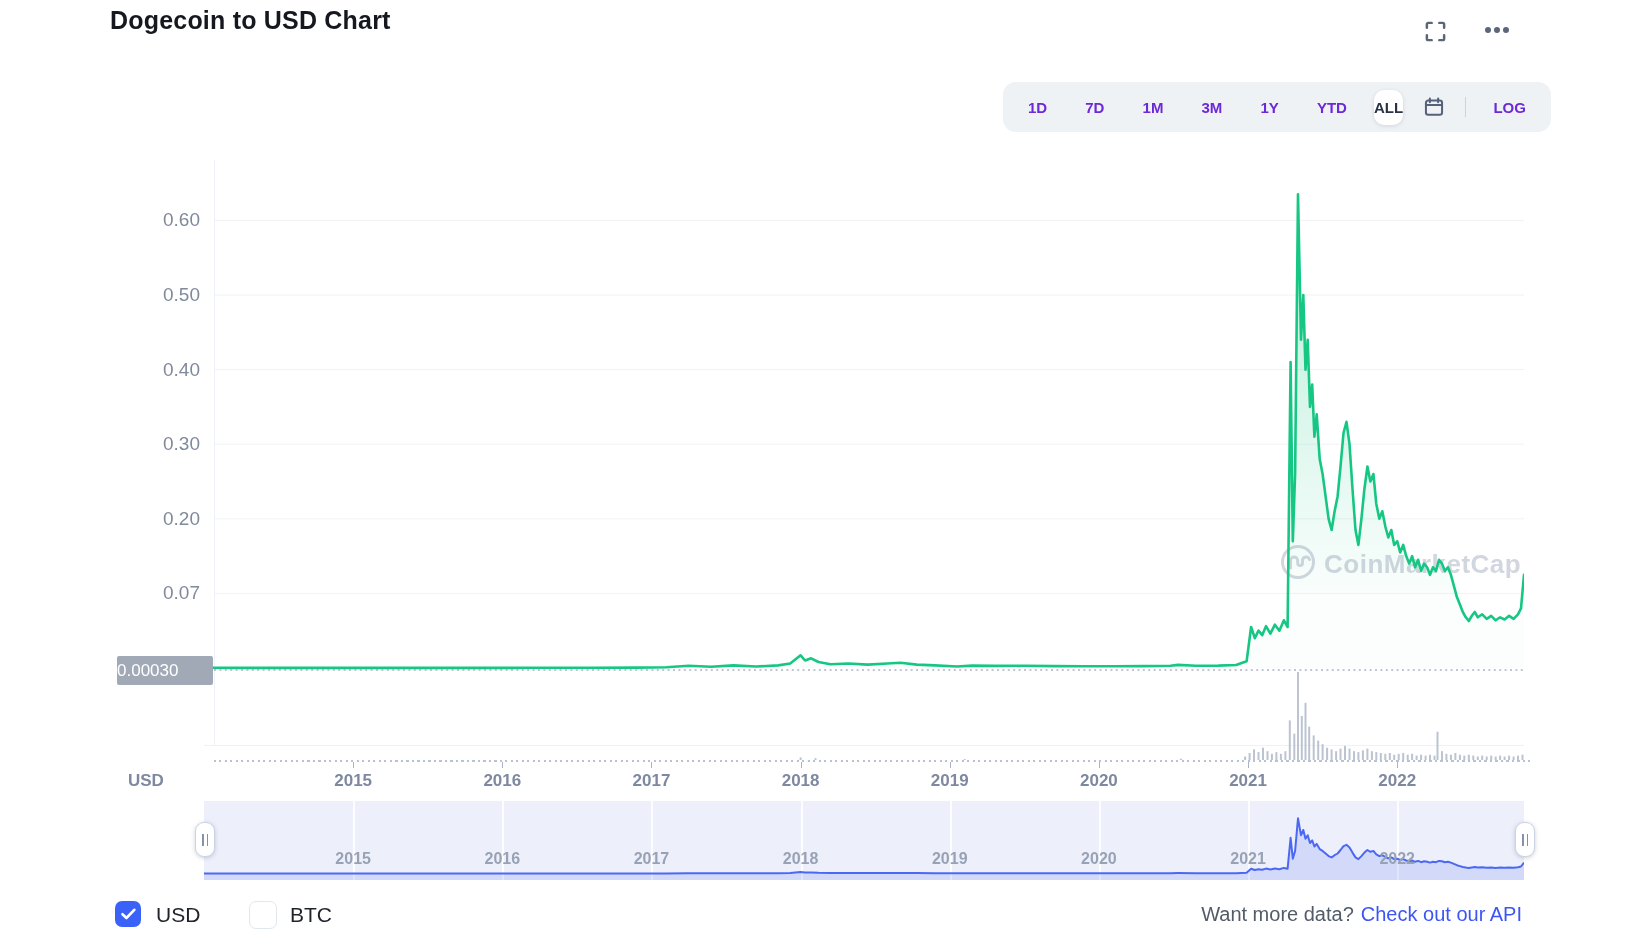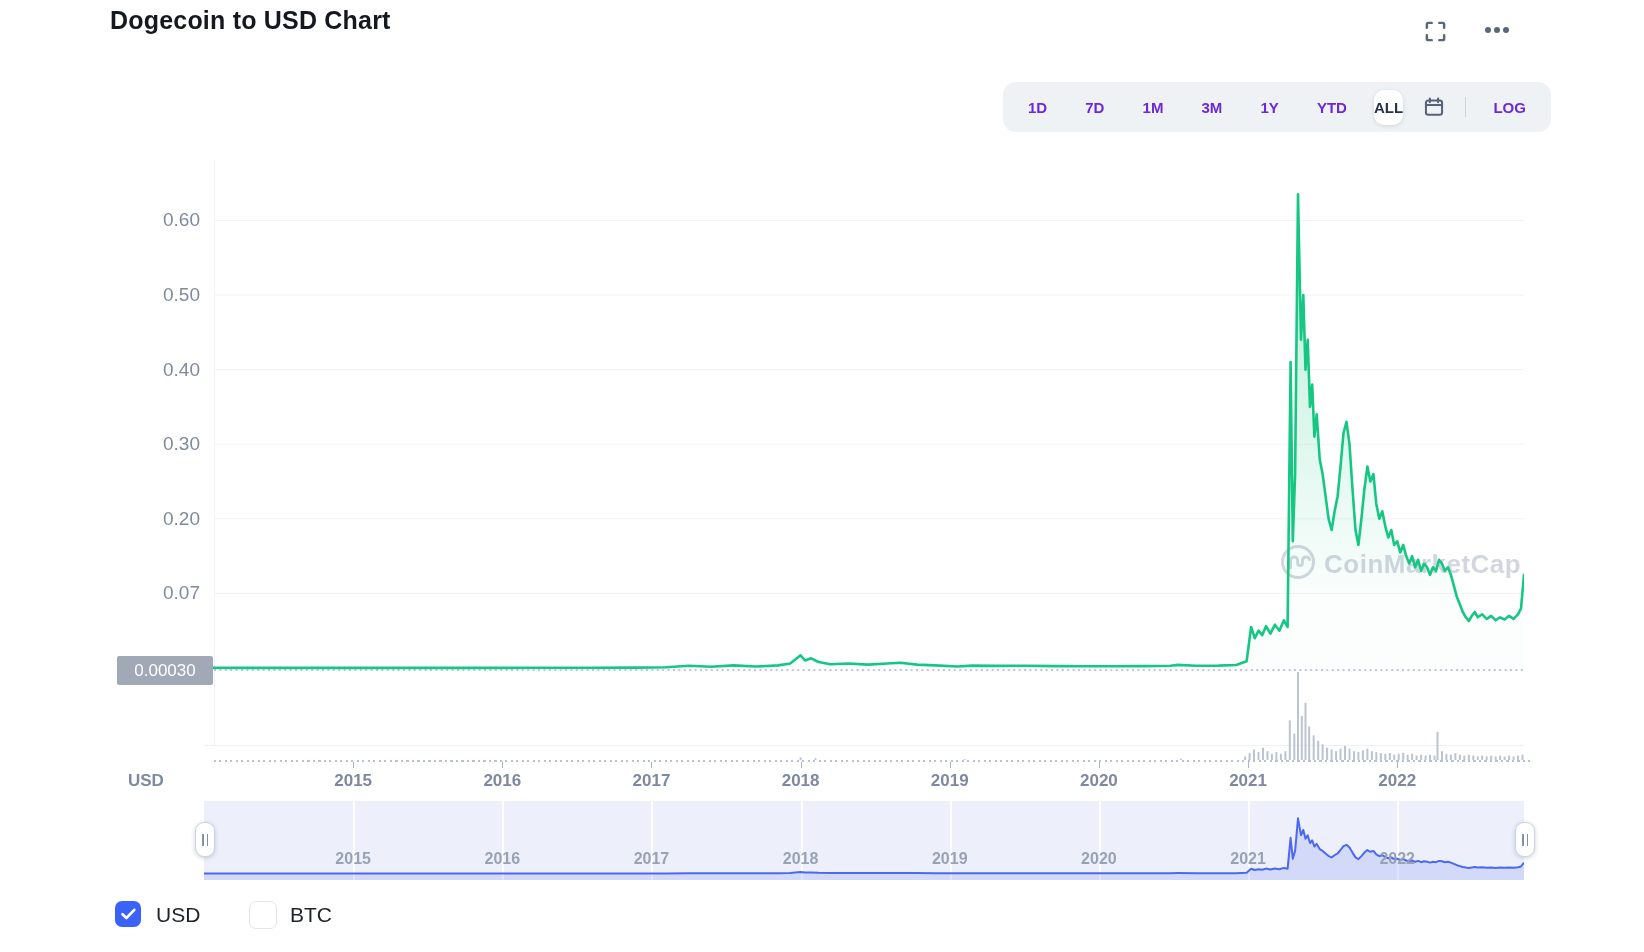--- a/index.html
+++ b/index.html
@@ -18,21 +18,21 @@
   .tab{border:none;background:transparent;font-family:inherit;font-size:16.5px;font-weight:600;color:#40495c;padding:11px 17px;border-radius:10px;cursor:pointer;white-space:nowrap;}
   .tab.active{background:#fff;box-shadow:0 1px 4px rgba(128,138,157,.28);color:#353e52;}
   .ranges{left:1003px;top:82px;width:520px;height:50px;padding:0 14px;justify-content:space-between;}
   .rbtn{border:none;background:transparent;font-family:inherit;font-size:15px;font-weight:700;color:#6d28d9;padding:9px 11px;border-radius:10px;cursor:pointer;}
   .rbtn.active{background:#fff;box-shadow:0 1px 4px rgba(128,138,157,.28);color:#2a3246;padding:9px 0;}
   .rdivider{width:1px;height:20px;background:#ccd3df;}
   .icon-btn{border:none;background:transparent;cursor:pointer;padding:4px;color:#56627a;display:flex;align-items:center;}
 
   
   .ylab{width:90px;text-align:right;font-size:19px;font-weight:500;color:#808a9d;}
-  .min-badge{left:117px;top:656px;width:96px;height:29px;line-height:29px;text-align:center;background:#a2a9b6;color:#fff;font-size:17px;border-radius:2px;z-index:3;}
+  .min-badge{left:117px;top:656px;width:96px;height:29px;line-height:29px;background:#a2a9b6;color:#fff;font-size:17px;border-radius:2px;z-index:3;}
   .plot-left-border{left:214px;top:160px;width:1px;height:586px;background:#eef1f5;}
   .plot-bottom{left:204px;top:745px;width:1320px;height:1px;background:#eef1f5;}
   .axis-dotted{left:214px;top:760px;width:1316px;height:2px;background-image:repeating-linear-gradient(to right,#b9c2d0 0 2px,transparent 2px 5.5px);}
   .xtick{width:1px;height:6px;background:#a9b3c5;top:762px;}
   .xlab{top:771px;width:70px;margin-left:-35px;text-align:center;font-size:17px;font-weight:700;color:#7e88a0;}
   .usd-unit{left:128px;top:771px;font-size:17px;font-weight:700;color:#7e88a0;}
   #mainSvg{left:204px;top:160px;z-index:2;}
   .watermark{left:1280px;top:544px;z-index:1;display:flex;align-items:center;gap:8px;color:#d2d6df;}
   .watermark .wm-text{font-size:26px;font-weight:700;letter-spacing:.5px;}
 
@@ -264,14 +264,18 @@
   <div id="footerToggles">
       <div class="abs cb checked" style="left: 115px;">
         <svg width="15" height="12" viewBox="0 0 15 12" fill="none" stroke="#fff" stroke-width="2.6" stroke-linecap="round" stroke-linejoin="round">
           <path d="M1.5 6.2 L5.4 10 L13.3 1.8"></path>
         </svg>
       </div>
       <div class="abs cb-label" style="left: 156px;">USD</div>
       <div class="abs cb unchecked" style="left: 249px;"></div>
       <div class="abs cb-label" style="left: 290px;">BTC</div>
     </div>
+  <div class="abs api-row">
+    <span class="api-prompt">Want more data?</span>
+    <a class="api-link">Check out our API</a>
+  </div>
 
 </div>
 
 </body></html>

